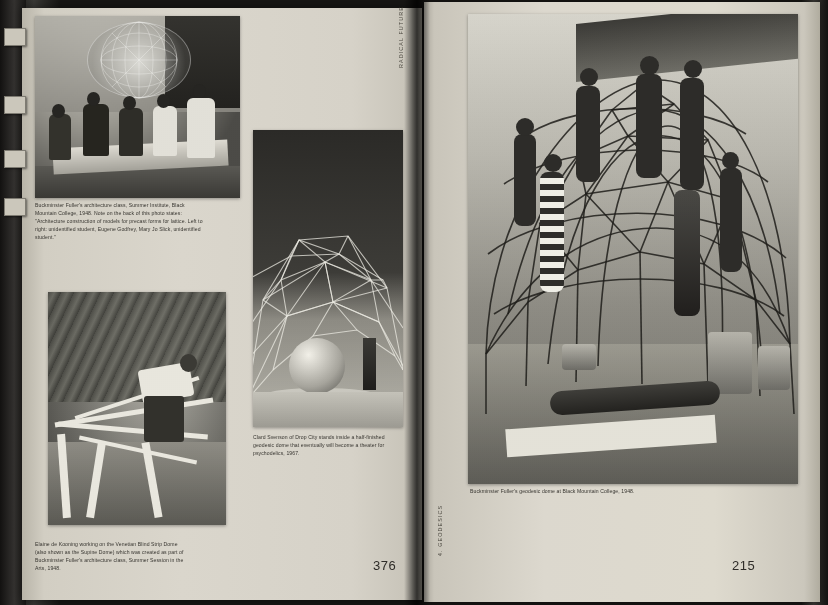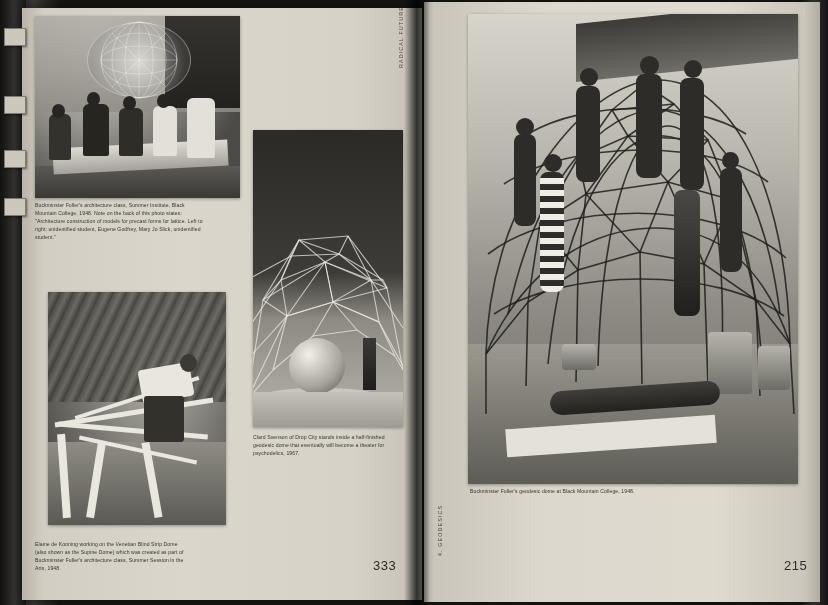--- a/index.html
+++ b/index.html
@@ -281,21 +281,21 @@
     </svg>
     <div class="floorpad"></div>
     <div class="sphere"></div>
     <div class="person"></div>
     <div style="position:absolute; left:0; top:262px; width:150px; height:35px; background:linear-gradient(180deg,#c4c2b9,#9d9b93);"></div>
     <div class="grain"></div>
   </div>
 
   <div class="caption" style="left:253px; top:434px; width:135px;">Clard Svenson of Drop City stands inside a half-finished geodesic dome that eventually will become a theater for psychodelics, 1967.</div>
 
-  <div class="folio" style="left:373px; top:558px;">333</div>
+  <div class="folio" style="left:373px; top:558px;">376</div>
 
   <div class="running-head rh-left" style="left:398px; top:68px;">RADICAL FUTURE</div>
 
   <div class="photo p4">
     <div class="roof"></div>
     <div class="ground"></div>
     <svg class="dome-svg" viewBox="0 0 330 470" preserveAspectRatio="none">
       <g stroke="rgba(30,29,26,0.85)" stroke-width="1.6" fill="none">
         <path d="M18 340 C22 180 120 68 188 66 C262 64 318 170 322 330"></path>
         <path d="M18 340 C60 246 130 214 188 214 C250 214 296 252 322 330"></path>
@@ -346,17 +346,17 @@
     <div class="drum" style="left:240px; top:318px; width:44px; height:62px; border-radius:4px;"></div>
     <div class="drum" style="left:290px; top:332px; width:32px; height:44px; border-radius:4px;"></div>
     <div class="drum" style="left:94px; top:330px; width:34px; height:26px; border-radius:4px;"></div>
     <div class="log"></div>
     <div class="board"></div>
     <div class="grain"></div>
   </div>
 
   <div class="caption" style="left:470px; top:488px; width:250px;">Buckminster Fuller's geodesic dome at Black Mountain College, 1948.</div>
 
-  <div class="folio" style="left:784px; top:558px;">215</div>
+  <div class="folio" style="left:732px; top:558px;">215</div>
 
   <div class="running-head rh-right" style="left:437px; top:556px;">4. GEODESICS</div>
 
 </div>
 
 </body></html>

